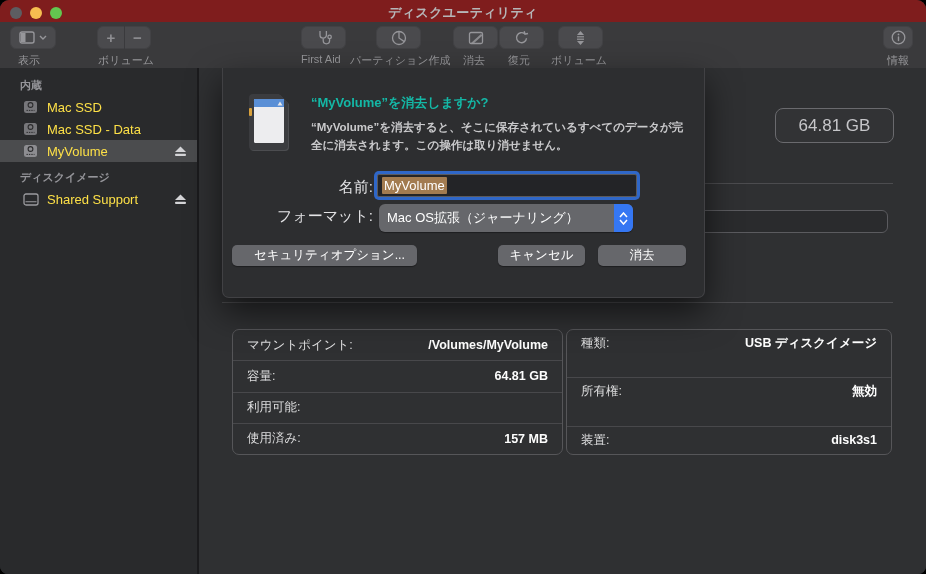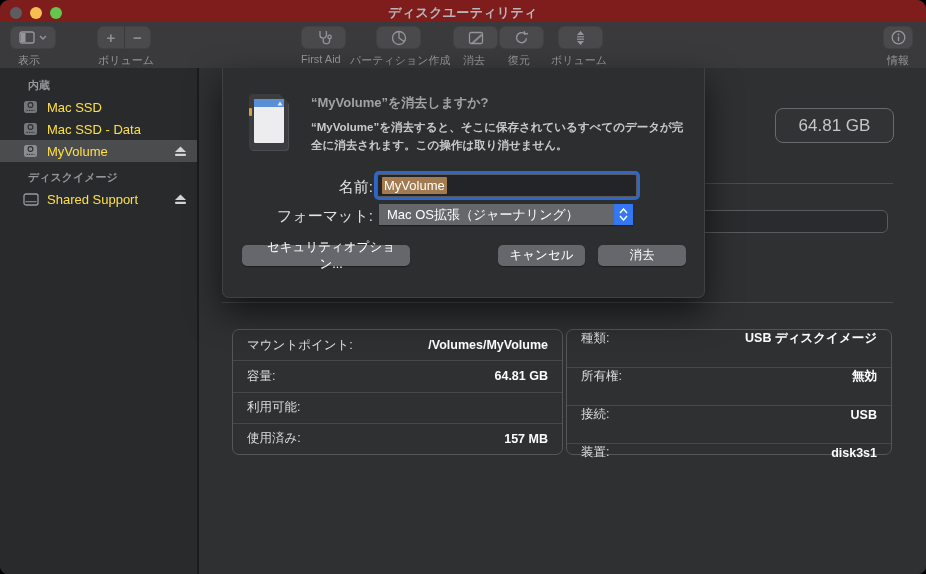--- a/index.html
+++ b/index.html
@@ -23,21 +23,21 @@
         border-radius:6px;display:flex;align-items:center;justify-content:center;box-sizing:border-box;}
   .tlabel{position:absolute;top:31px;font-size:11px;color:#97979a;white-space:nowrap;}
   .seg{display:flex;align-items:center;}
   .seg .half{width:26px;height:23px;display:flex;align-items:center;justify-content:center;
              color:#8e8e92;font-size:15px;font-weight:bold;}
   .seg .div{width:1px;height:23px;background:#3a3a3d;}
   svg.ic{display:block;}
   
   .sidebar{position:absolute;left:0;top:68px;bottom:0;width:197px;background:#292a2c;
            border-right:2px solid #1b1b1d;box-sizing:content-box;}
-  .sec-h{position:absolute;left:28px;font-size:11px;font-weight:bold;color:#95959a;}
+  .sec-h{position:absolute;left:20px;font-size:11px;font-weight:bold;color:#95959a;}
   .srow{position:absolute;left:0;width:197px;height:22px;display:flex;align-items:center;}
   .srow.sel{background:#4b4c4e;}
   .srow .sic{margin-left:22px;width:17px;display:flex;justify-content:center;}
   .srow .slabel{margin-left:8px;font-size:13px;color:#fde047;white-space:nowrap;}
   .srow .eject{position:absolute;right:10px;color:#cfcfd2;}
   
   .content{position:absolute;left:199px;top:68px;right:0;bottom:0;background:#2f3032;}
   .badge{position:absolute;left:576px;top:40px;width:117px;height:33px;border:1.5px solid #6a6a6e;
          border-radius:8px;display:flex;align-items:center;justify-content:center;
          font-size:17px;color:#c6c6c9;background:#323335;}
@@ -51,39 +51,39 @@
   .infobox.right{left:367px;width:326px;gap:20px;}
   .irow{flex:1;display:flex;align-items:center;justify-content:space-between;padding:0 14px;}
   .irow + .irow{border-top:1px solid #48484b;text-align:right;}
   .ilabel{font-size:12.5px;color:#dededf;white-space:nowrap;}
   .ivalue{font-size:12.5px;font-weight:bold;color:#fdfdfd;white-space:nowrap;}
   
   .sheet{position:absolute;left:222px;top:68px;width:483px;height:230px;background:#2d2e30;
          border:1px solid #414144;border-top:none;border-radius:0 0 7px 7px;box-sizing:border-box;
          box-shadow:0 14px 34px rgba(0,0,0,.6);z-index:5;}
   .sdcard{position:absolute;left:26px;top:24px;width:42px;height:60px;}
-  .dtitle{position:absolute;left:88px;top:26px;font-size:13px;font-weight:bold;color:#a3a3a3;}
+  .dtitle{position:absolute;left:88px;top:26px;font-size:13px;font-weight:bold;color:#14b8a6;}
   .dbody{position:absolute;left:88px;top:50px;width:382px;font-size:11.5px;line-height:1.6;
          font-weight:bold;color:#c9c9cb;}
   .flabel{position:absolute;width:150px;text-align:right;font-size:15px;color:#e4e4e6;}
   .namefield{position:absolute;left:154px;top:106px;width:258px;height:21px;background:#232427;
              border:1px solid #5a5a5e;border-radius:2px;
              box-shadow:0 0 0 3px rgba(48,113,227,.85);display:flex;align-items:center;}
   .namefield .seltext{margin-left:4px;padding:1px 2px;font-size:13px;color:#fff;
                       background:#a27b50;border-radius:1px;}
-  .popup{position:absolute;left:156px;top:136px;width:254px;height:21px;background:#66676b;
-         border-radius:0;display:flex;align-items:center;overflow:hidden;
+  .popup{position:absolute;left:156px;top:136px;width:254px;height:28px;background:#66676b;
+         border-radius:6px;display:flex;align-items:center;overflow:hidden;
          box-shadow:0 1px 1px rgba(0,0,0,.35);}
   .popup .ptext{flex:1;margin-left:8px;font-size:13px;color:#ffffff;white-space:nowrap;}
   .popup .pcap{width:19px;align-self:stretch;background:#3577f3;display:flex;flex-direction:column;
                align-items:center;justify-content:center;gap:1px;}
   .dbtn{position:absolute;top:177px;height:21px;background:#66676b;border:none;border-radius:5px;
         font-size:12.5px;color:#fff;display:flex;align-items:center;justify-content:center;
         box-shadow:0 1px 1px rgba(0,0,0,.35);font-family:inherit;}
-  .dbtn.security{left:19px;width:168px;padding-left:16px;}
+  .dbtn.security{left:9px;width:185px;padding-left:16px;}
   .dbtn.cancel{left:275px;width:87px;}
   .dbtn.erase{left:375px;width:88px;}
 </style>
 </head>
 <body>
 
 <div class="window">
 
   <div class="titlebar">
     <span class="tl c1"></span>
@@ -266,24 +266,20 @@
     </div>
 
     <div class="infobox right">
       <div class="irow">
         <span class="ilabel">種類:</span>
         <span class="ivalue">USB ディスクイメージ</span>
       </div>
       <div class="irow">
         <span class="ilabel">所有権:</span>
         <span class="ivalue">無効</span>
-      </div>
-      <div class="irow">
-        <span class="ilabel">接続:</span>
-        <span class="ivalue">USB</span>
       </div>
       <div class="irow">
         <span class="ilabel">装置:</span>
         <span class="ivalue">disk3s1</span>
       </div>
     </div>
   </div>
 
   <div class="sheet">
     <span class="sdcard">

